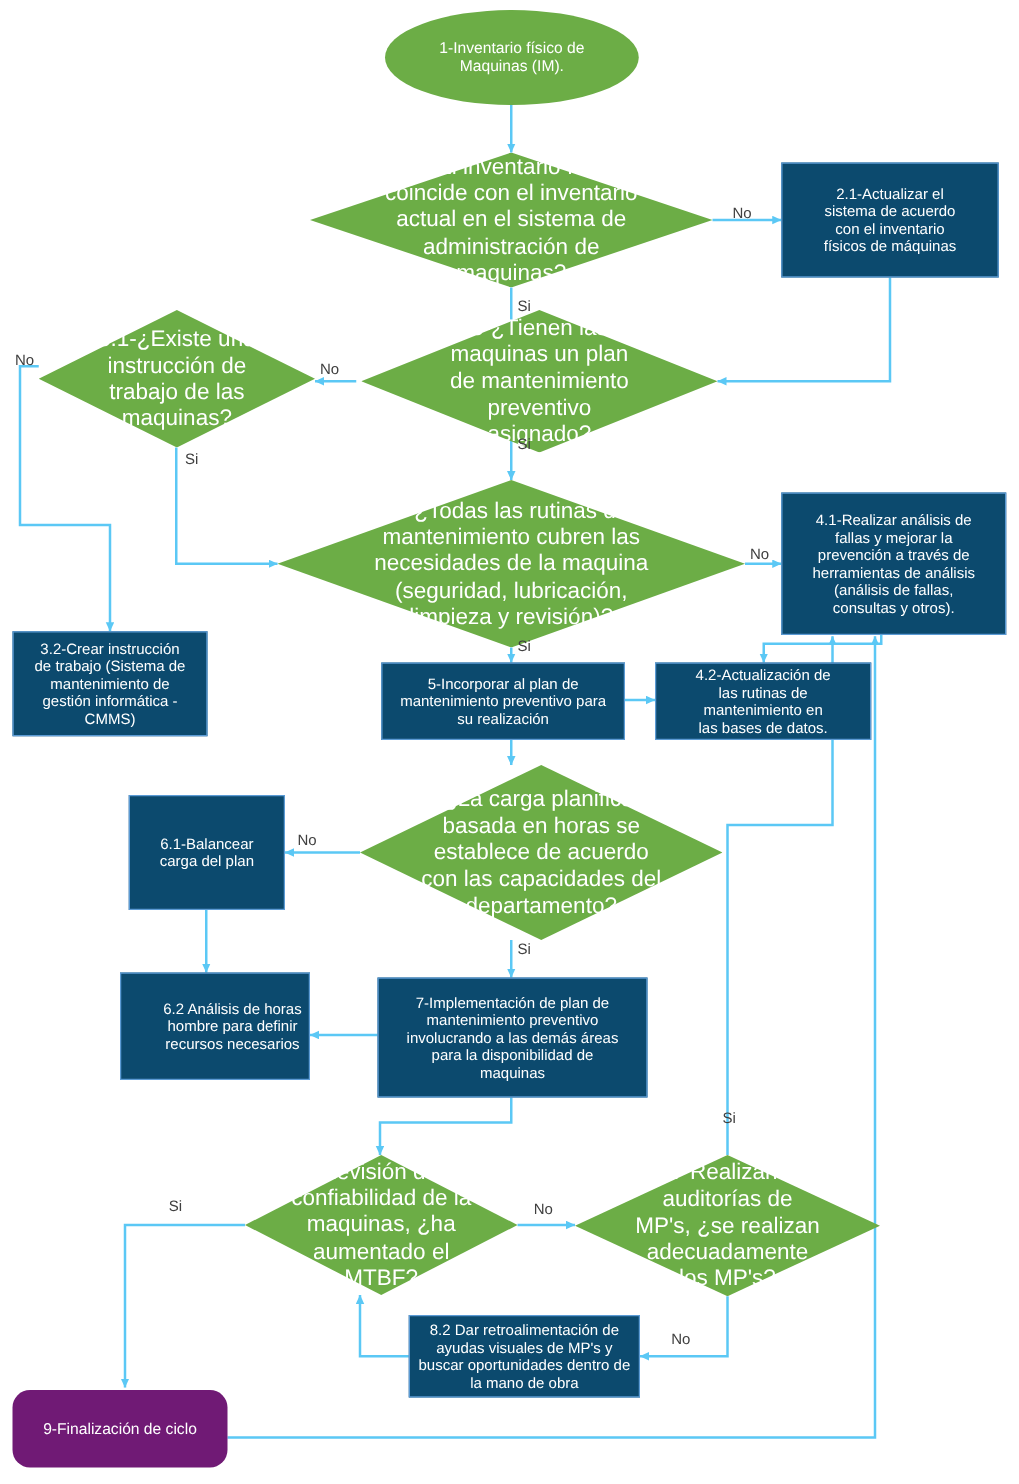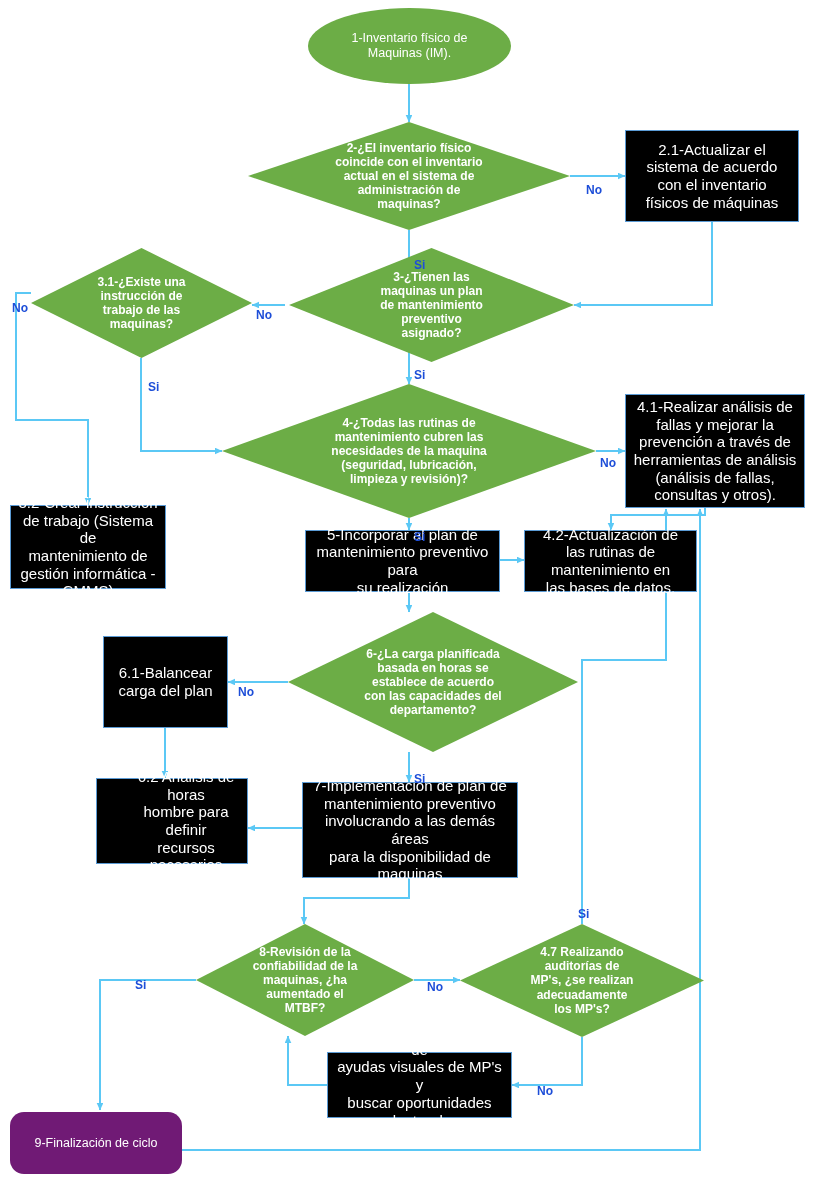--- a/index.html
+++ b/index.html
@@ -30,23 +30,23 @@
     box-sizing: border-box;
     display: flex;
     align-items: center;
     justify-content: center;
     text-align: center;
     color: #ffffff;
     line-height: 1.18;
     white-space: pre-line;
   }
   .proc {
-    background: #000000;
+    background: #0c4a6e;
     border: 1px solid #5b9bd5;
-    font-size: 15px;
+    font-size: 12px;
     padding: 3px 4px;
   }
   .term {
     background: #701a75;
     border-radius: 14px;
     font-size: 12.5px;
     padding: 3px 6px;
   }
   .start {
     background: #6cad46;
@@ -70,34 +70,32 @@
     position: absolute;
     left: 0;
     top: 0;
     width: 100%;
     height: 100%;
     display: flex;
     align-items: center;
     justify-content: center;
     text-align: center;
     color: #ffffff;
-    font-size: 12px;
+    font-size: 18px;
     line-height: 1.18;
     white-space: pre-line;
     box-sizing: border-box;
     padding: 0 14%;
-    font-weight: bold;
   }
   .elabel {
     position: absolute;
-    color: #1d4ed8;
+    color: #404040;
     font-size: 12px;
-    font-weight: bold;
+    font-weight: normal;
     white-space: nowrap;
-    margin-top: 20px;
   }
 </style>
 </head>
 <body>
 
 <div id="canvas">
 
   <svg class="edges" viewBox="0 0 815 1187">
     <defs>
       <marker id="ah" markerWidth="9" markerHeight="9" refX="7.2" refY="3.4" orient="auto" markerUnits="userSpaceOnUse">

